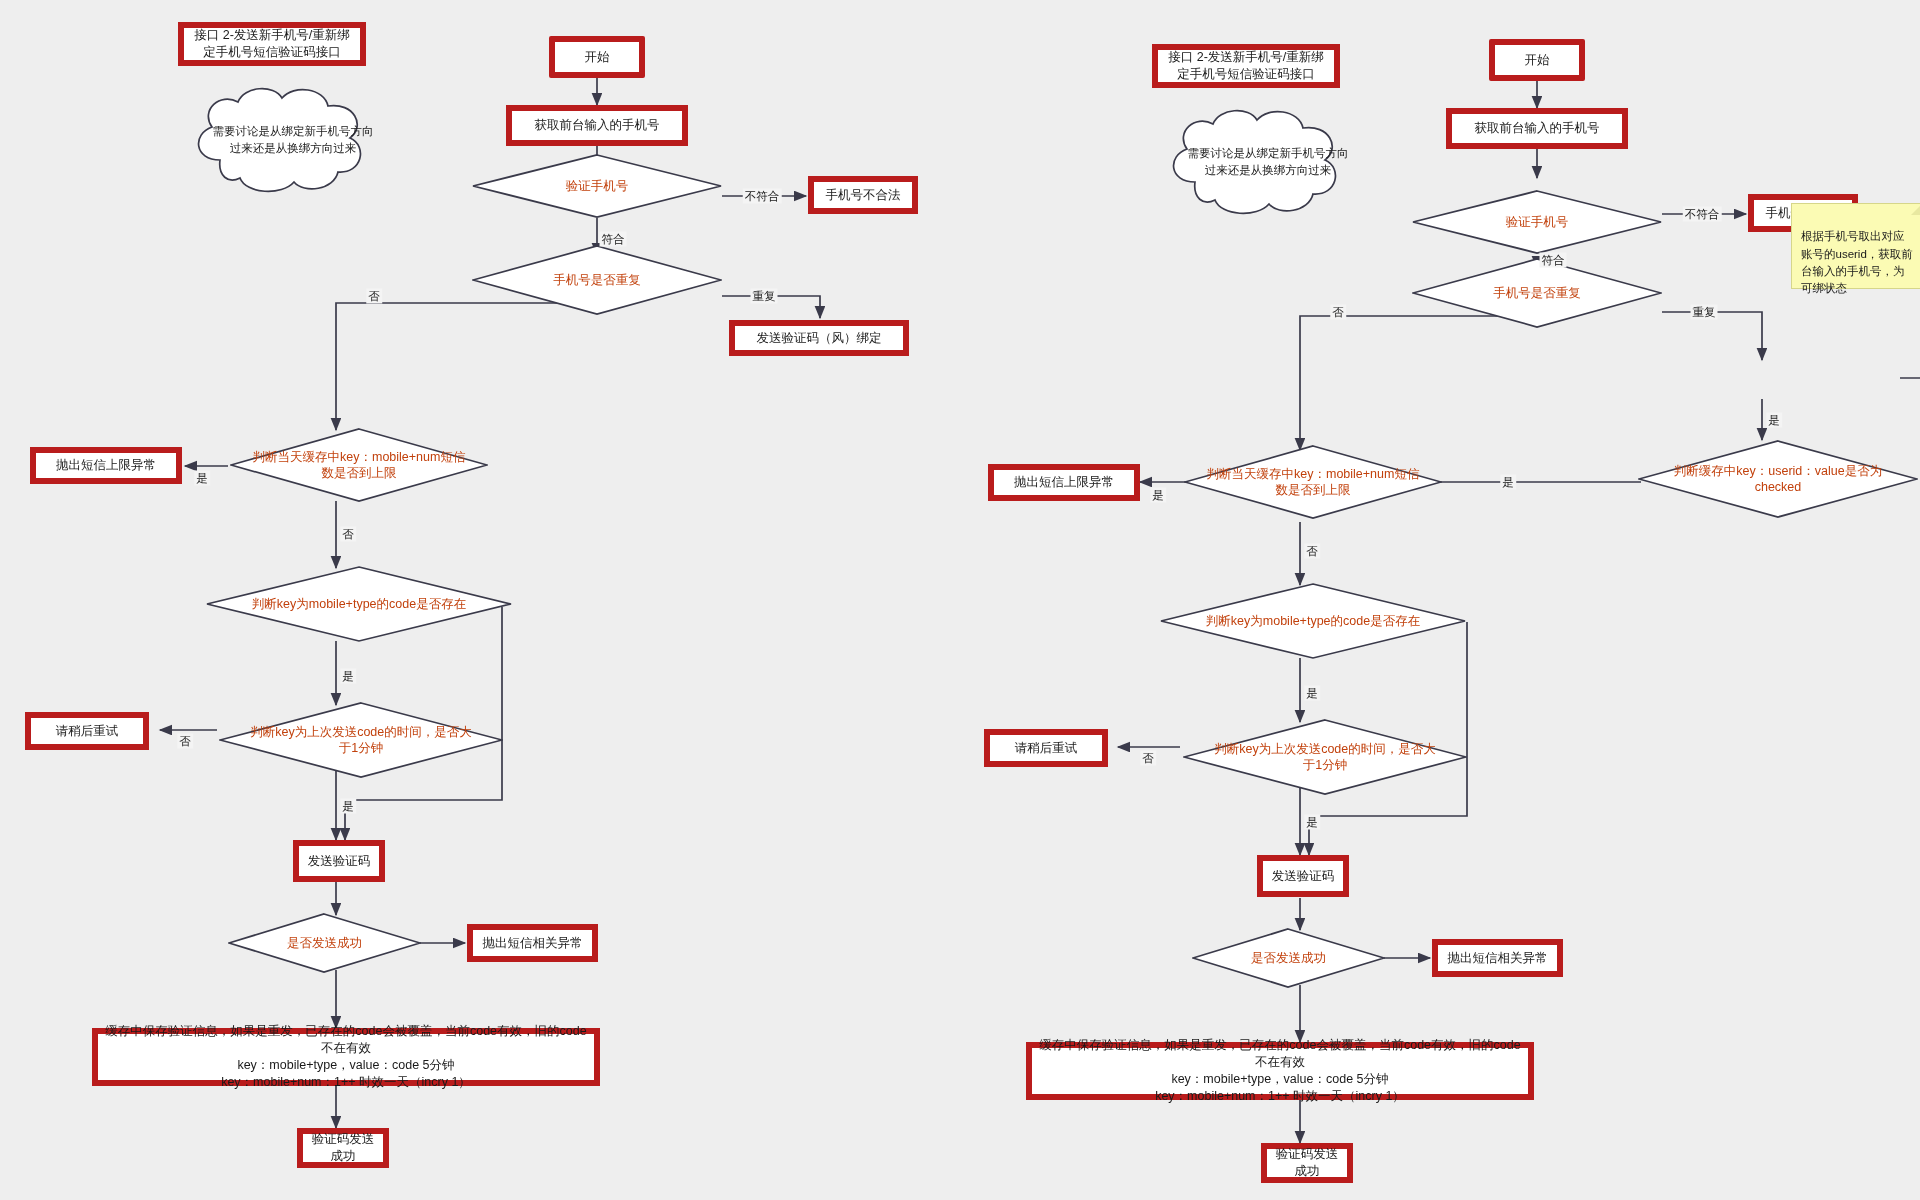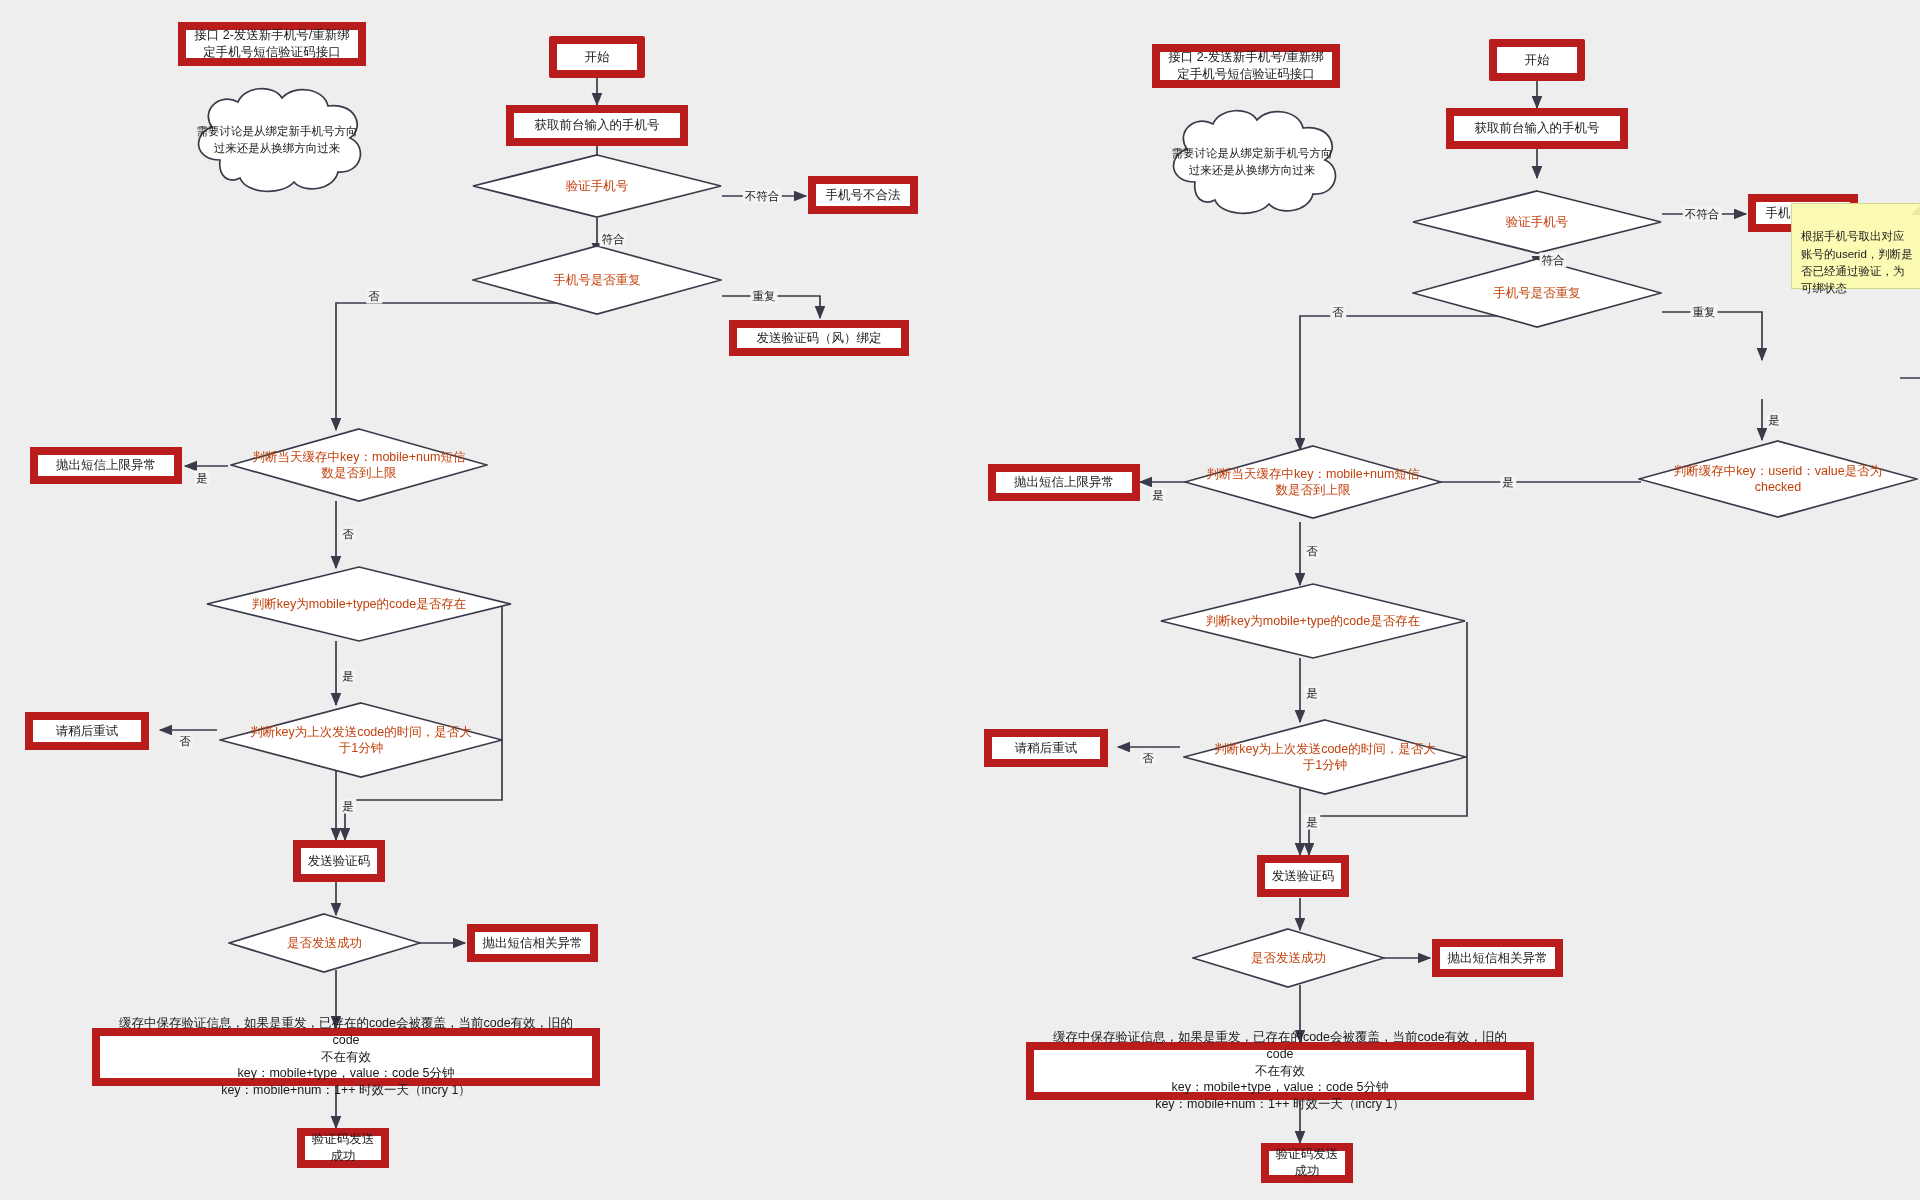--- a/index.html
+++ b/index.html
@@ -10,38 +10,38 @@
     overflow:hidden;
     position:relative;
   }
   .canvas{position:absolute;inset:0;}
   svg.wires{position:absolute;left:0;top:0;width:1920px;height:1200px;pointer-events:none;}
 
   .node{position:absolute;box-sizing:border-box;display:flex;align-items:center;justify-content:center;text-align:center;}
 
   .box{
     background:#ffffff;
-    border:8px solid #b91c1c;
+    border:6px solid #b91c1c;
     color:#1a1a1a;
     line-height:1.35;
     padding:3px 6px;
   }
   .rounded{border-radius:2px;}
 
   .diamond{background:transparent;}
   .diamond .dlabel{
     position:relative;z-index:2;color:#c2410c;line-height:1.3;
     padding:0 2px;white-space:pre-line;
   }
   .diamond svg{position:absolute;left:0;top:0;width:100%;height:100%;z-index:1;}
 
   .cloud{position:absolute;}
   .cloud svg{position:absolute;left:0;top:0;}
   .cloud .ctext{
-    position:absolute;left:0;top:0;width:100%;height:100%;
+    position:absolute;left:16px;top:0;width:100%;height:100%;
     display:flex;align-items:center;justify-content:center;text-align:center;
     color:#1a1a1a;line-height:1.45;z-index:2;white-space:pre-line;
   }
 
   .note{
     position:absolute;background:#fbfbb4;border:1px solid #d6d68a;
     color:#1a1a1a;line-height:1.5;padding:7px 9px;box-sizing:border-box;
     text-align:left;white-space:pre-line;
   }
   .note:after{
@@ -261,21 +261,21 @@
         <polygon points="125,1 249,32 125,63 1,32" fill="#fff" stroke="#3a3a4a" stroke-width="1.7" vector-effect="non-scaling-stroke"></polygon>
       </svg>
     <span class="dlabel">验证手机号</span>
   </div>
 
   <div class="node box fs12" style="left:1748px;top:194px;width:110px;height:38px;">
     <span>手机号不合法</span>
   </div>
 
   <div class="note fs11" style="left:1791px;top:203px;width:132px;height:86px;">
-    <span>根据手机号取出对应账号的userid，判断是否已经通过验证，为可绑状态</span>
+    <span>根据手机号取出对应账号的userid，获取前台输入的手机号，为可绑状态</span>
   </div>
 
   <div class="node diamond fs12" style="left:1412px;top:258px;width:250px;height:70px;">
     <svg viewBox="0 0 250 70" preserveAspectRatio="none">
         <polygon points="125,1 249,35 125,69 1,35" fill="#fff" stroke="#3a3a4a" stroke-width="1.7" vector-effect="non-scaling-stroke"></polygon>
       </svg>
     <span class="dlabel">手机号是否重复</span>
   </div>
 
 

